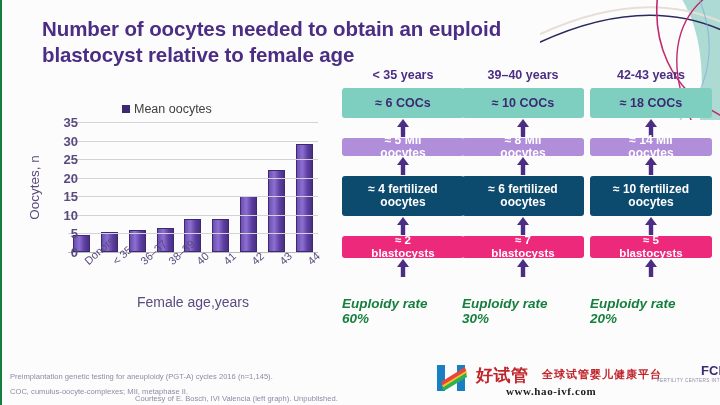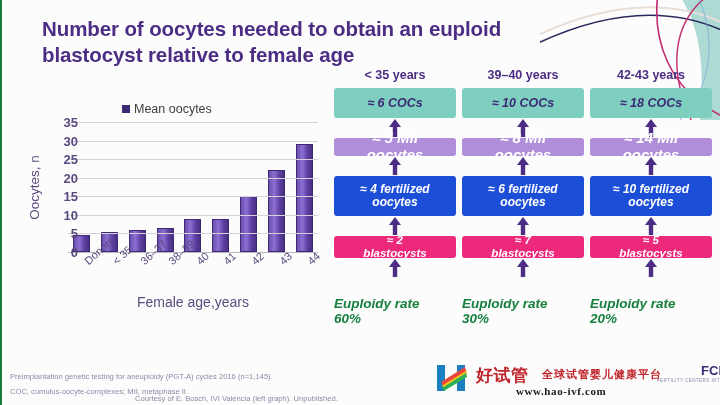--- a/index.html
+++ b/index.html
@@ -45,33 +45,33 @@
     transform:rotate(-42deg);transform-origin:left top;white-space:nowrap;
   }
   .xlabel{
     position:absolute;left:58px;top:196px;width:250px;text-align:center;
     color:#5a4b7e;font-size:14px;
   }
 
   
   .flow{position:absolute;left:332px;top:66px;width:384px;height:280px;}
   .col{position:absolute;top:0;width:122px;}
-  .col.c0{left:0;} .col.c1{left:128px;} .col.c2{left:256px;}
+  .col.c0{left:8px;} .col.c1{left:128px;} .col.c2{left:256px;}
   .col-head{
     text-align:center;color:#4b2d83;font-size:12.5px;font-weight:bold;
     height:18px;line-height:18px;
   }
   .box{
     border-radius:3px;text-align:center;font-weight:bold;font-size:12.5px;
     display:flex;align-items:center;justify-content:center;box-sizing:border-box;
-    padding:2px 20px;line-height:1.12;font-style:italic;
+    padding:2px 20px;line-height:1.12;
   }
   .box.cocs{background:#7ecfc0;color:#3b2a73;height:30px;margin-top:4px;}
-  .box.mii{background:#b18ed9;color:#ffffff;height:18px;font-size:15px;}
-  .box.fert{background:#1d4ed8;color:#ffffff;height:40px;font-size:12px;}
+  .box.mii{background:#b18ed9;color:#ffffff;height:18px;font-size:12px;}
+  .box.fert{background:#0c4a6e;color:#ffffff;height:40px;font-size:12px;}
   .box.blast{background:#ec297b;color:#ffffff;height:22px;font-size:11.5px;}
   .arrow{height:20px;display:flex;align-items:center;justify-content:center;}
   .arrow svg{display:block;}
   .rate{
     color:#15803d;font-size:13.5px;font-weight:bold;
     font-style:italic;line-height:1.12;margin-top:18px;
   }
 
   
   .footer{position:absolute;left:8px;bottom:6px;width:706px;}
@@ -79,21 +79,21 @@
   .fcourtesy{position:absolute;left:96px;bottom:2px;color:#8e8aa6;font-size:7.6px;white-space:nowrap;margin-left:37px;}
 
   
   .wm{position:absolute;left:434px;bottom:2px;width:286px;height:40px;pointer-events:none;}
   .wm-bars{position:absolute;left:0;top:2px;width:34px;height:26px;}
   .wm-cn{position:absolute;left:40px;top:1px;color:#c0252b;font-size:17px;font-weight:bold;
     font-family:"DejaVu Sans",sans-serif;letter-spacing:0.5px;}
   .wm-sub{position:absolute;left:106px;top:4px;color:#c0252b;font-size:11px;font-weight:bold;
     font-family:"DejaVu Sans",sans-serif;letter-spacing:1px;}
   .wm-url{position:absolute;left:70px;top:22px;color:#1b1b1b;font-size:11px;font-weight:bold;
-    font-family:"Liberation Serif",serif;letter-spacing:0.6px;margin-left:10px;}
+    font-family:"Liberation Serif",serif;letter-spacing:0.6px;}
   .wm-fcl{position:absolute;right:0;top:0;color:#3b2a73;font-size:13px;font-weight:bold;}
   .wm-fcl-sub{position:absolute;right:2px;top:15px;color:#8e8aa6;font-size:4.6px;letter-spacing:0.4px;}
 </style>
 </head>
 <body>
 
 <div id="slide">
 
   <div class="deco">
     <svg width="180" height="120" viewBox="0 0 180 120">

